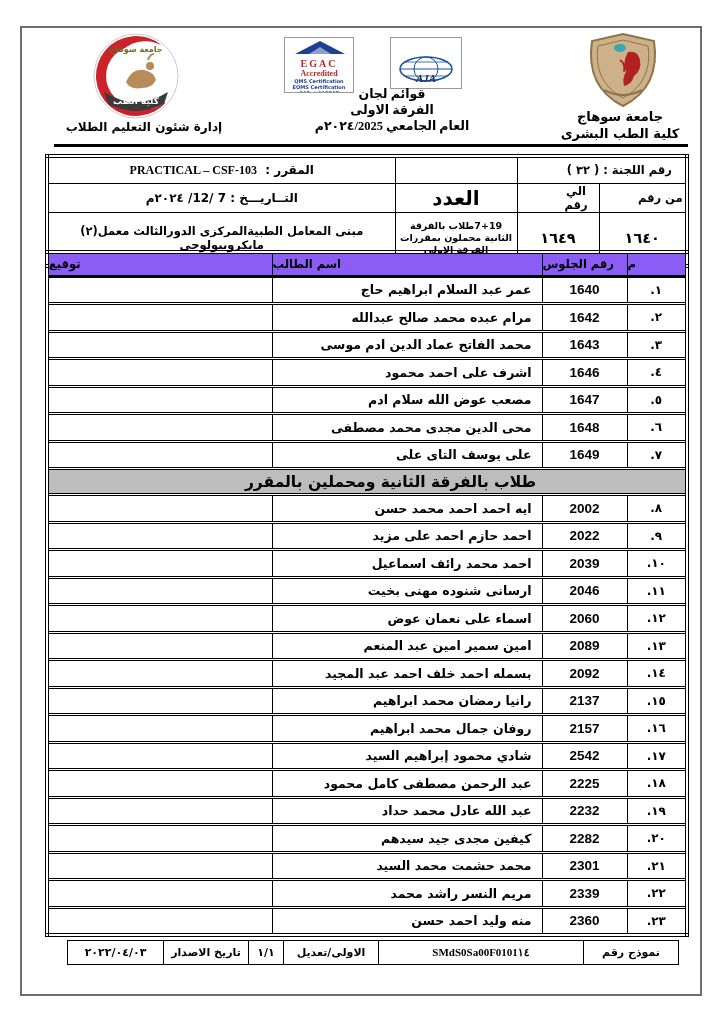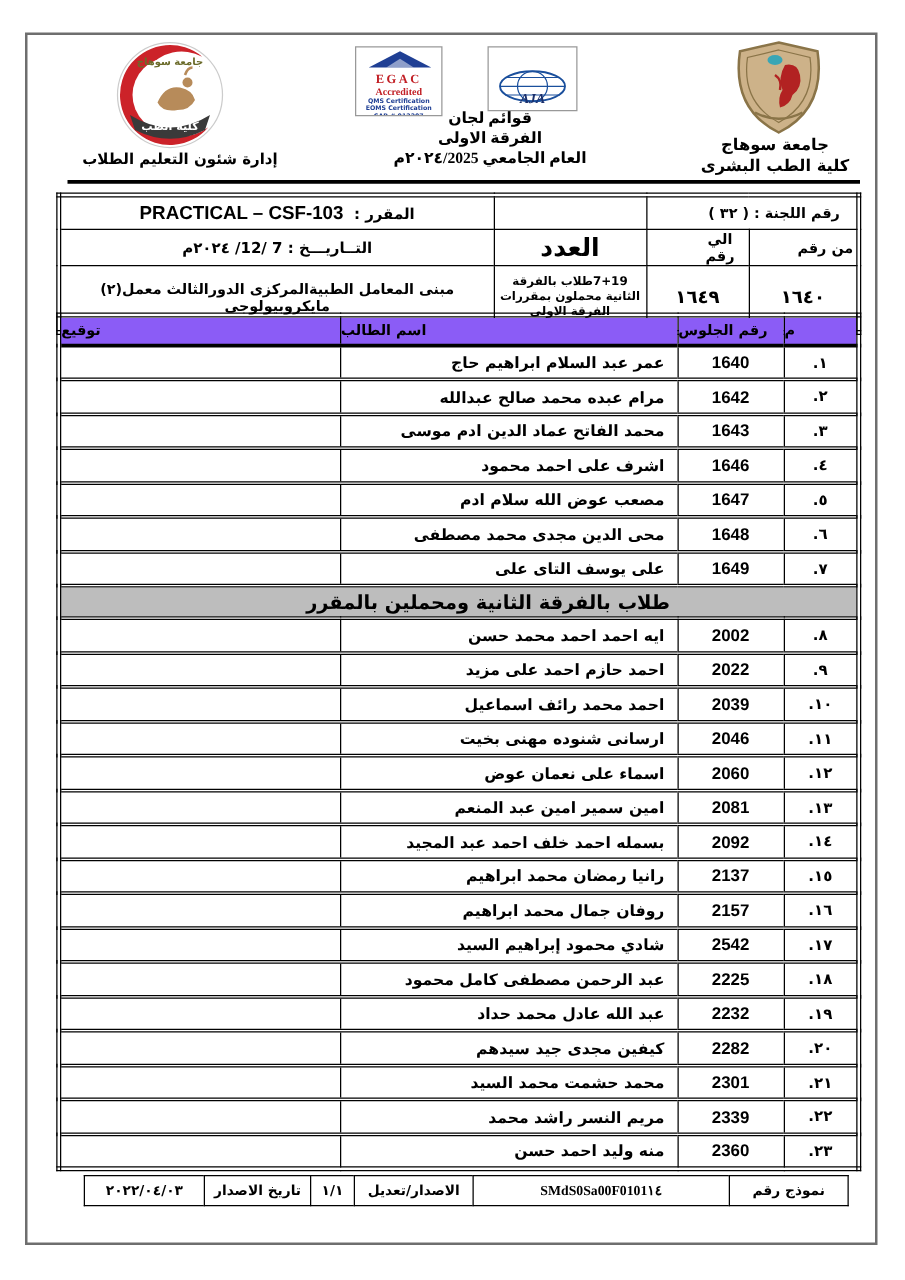--- a/index.html
+++ b/index.html
@@ -26,21 +26,21 @@
   
   table { border-collapse:collapse; table-layout:fixed; }
   td { overflow:hidden; }
 
   .info-table { position:absolute; left:23px; top:126px; width:640px; direction:rtl; }
   .info-table td { border:1px solid #000; font-weight:bold; text-align:center; vertical-align:middle; }
   .info-table { border:4px double #000; }
   .lbl-sm { font-size:11.5px;padding-left:36px; }
   .count-hd { font-size:20px; }
   .course-cell { font-size:12px; }
-  .course-latin { font-family:Liberation Sans, sans-serif; font-size:15px; }
+  .course-latin { font-family:Liberation Serif, serif; font-size:12px; }
   .num-ar { font-size:14.5px; }
   .count-val { font-size:9.5px; line-height:12px; padding:1px 2px; }
   .loc-cell { font-size:11.5px; padding:0 6px; }
   .date-cell { font-size:12px; }
 
   .list-table { position:absolute; left:23px; top:222px; width:640px; direction:rtl; border:4px double #000; }
   .list-table td { border:1px solid #000; vertical-align:middle; }
   .list-table thead td { background:#8b5cf6; text-align:left; font-weight:bold; font-size:11.5px; height:24px; border-bottom:3px solid #000; }
   .list-table tbody td { border-bottom:3px double #000; }
   .row-data td { height:27.5px; }
@@ -253,21 +253,21 @@
 
           <tr class="row-data">
             <td class="c-serial">١٢.</td>
             <td class="c-seat">2060</td>
             <td class="c-name">اسماء على نعمان عوض</td>
             <td class="c-sign"></td>
           </tr>
 
           <tr class="row-data">
             <td class="c-serial">١٣.</td>
-            <td class="c-seat">2081</td>
+            <td class="c-seat">2089</td>
             <td class="c-name">امين سمير امين عبد المنعم</td>
             <td class="c-sign"></td>
           </tr>
 
           <tr class="row-data">
             <td class="c-serial">١٤.</td>
             <td class="c-seat">2092</td>
             <td class="c-name">بسمله احمد خلف احمد عبد المجيد</td>
             <td class="c-sign"></td>
           </tr>
@@ -343,21 +343,21 @@
           <col style="width:205px">
           <col style="width:95px">
           <col style="width:35px">
           <col style="width:85px">
           <col style="width:96px">
         </colgroup>
       <tbody>
           <tr>
         <td>نموذج رقم</td>
         <td class="serial-code">SMdS0Sa00F0101١٤</td>
-        <td>الاصدار/تعديل</td>
+        <td>الاولى/تعديل</td>
         <td>١/١</td>
         <td>تاريخ الاصدار</td>
         <td>٢٠٢٢/٠٤/٠٣</td>
       </tr>
     </tbody>
       </table>
 
   </div>
 </div>
 

